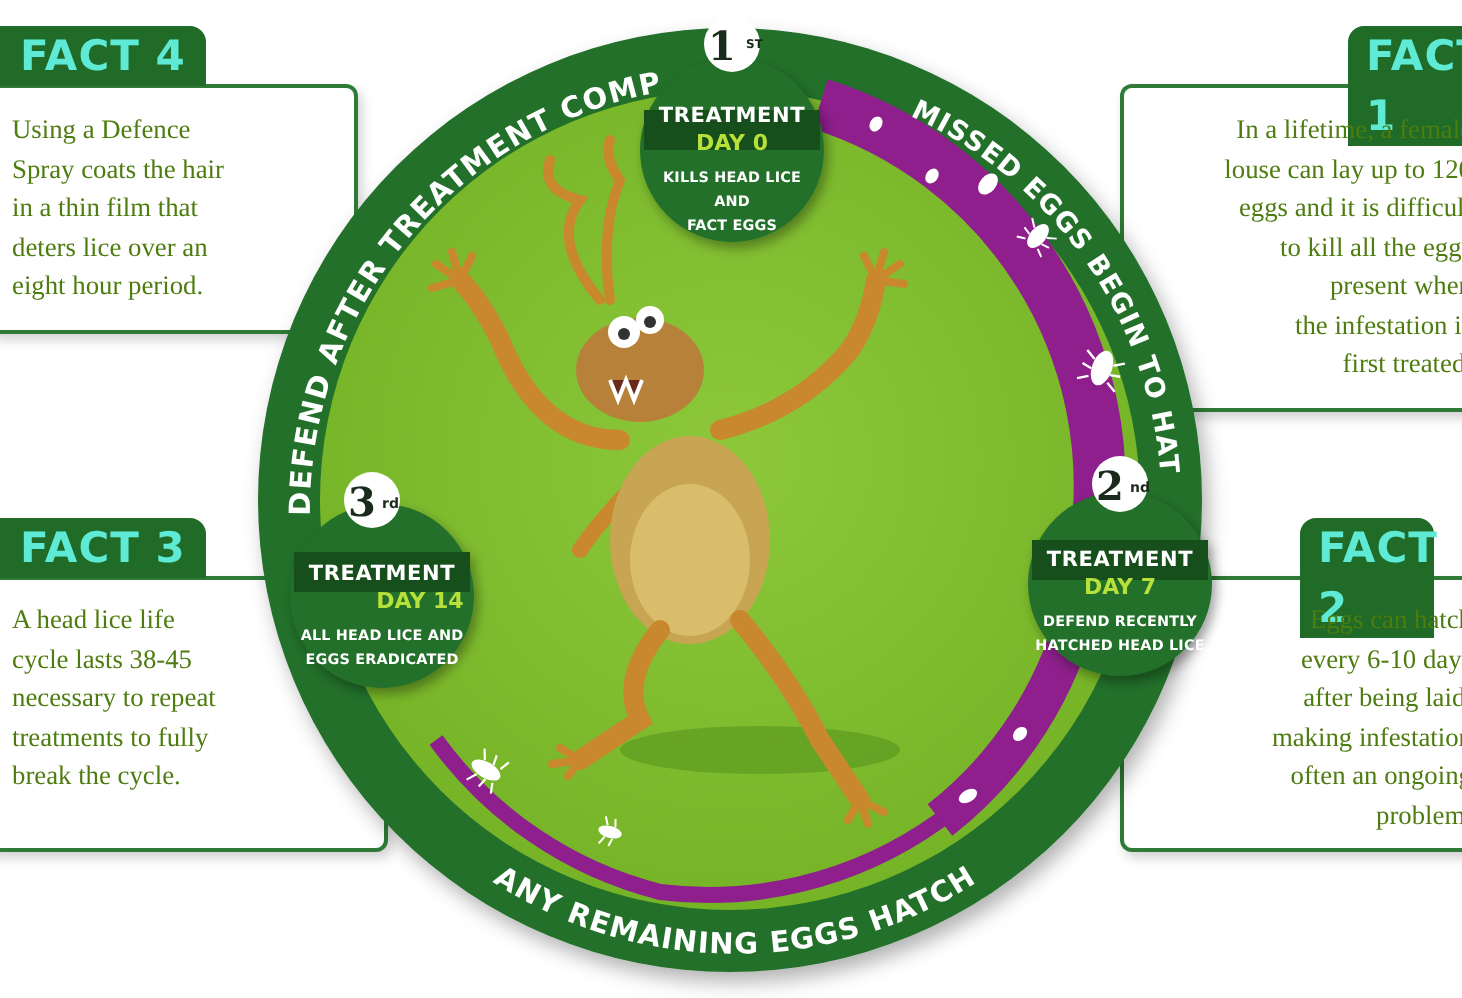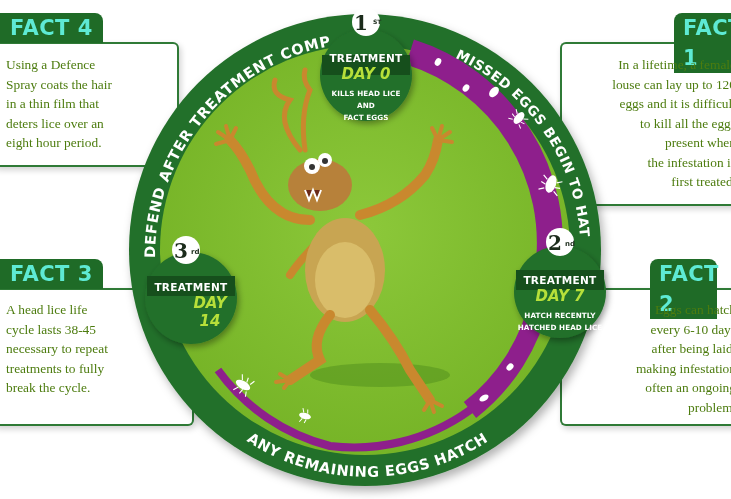--- a/index.html
+++ b/index.html
@@ -4,21 +4,21 @@
 <style>
   html, body { margin:0; padding:0; }
   body { width:731px; height:499px; background:#ffffff; position:relative; overflow:hidden; font-family:"DejaVu Sans", sans-serif; }
   .fact-tab { position:absolute; background:#1f6b27; color:#5eead4; font-family:"DejaVu Sans", sans-serif; font-weight:bold; font-size:21px; line-height:30px; padding:0 10px; border-radius:8px 8px 0 0; letter-spacing:0.5px; }
   .fact-text { position:absolute; color:#4d7c0f; font-family:Liberation Serif, serif; font-size:13.4px; line-height:19.5px; font-weight:500; }
   .fact-text.right { text-align:right; }
   .fact-frame { position:absolute; border:2px solid #2f7a36; border-radius:6px; box-shadow:2px 3px 6px rgba(0,0,0,0.18); background:#fff; }
   svg#wheel { position:absolute; left:0; top:0; }
   .badge { position:absolute; text-align:center; color:#fff; }
   .badge-title { font-family:"DejaVu Sans", sans-serif; font-weight:bold; font-size:10.5px; letter-spacing:0.3px;margin-top:11px; }
-  .badge-day { font-family:"DejaVu Sans", sans-serif; font-weight:bold; font-size:15px; color:#b7e03a;font-style:italic; }
+  .badge-day { font-family:"DejaVu Sans", sans-serif; font-weight:bold; font-size:11px; color:#b7e03a; }
   .badge-desc { font-family:"DejaVu Sans", sans-serif; font-weight:bold; font-size:7.2px; line-height:12px; letter-spacing:0.1px; }
 </style>
 </head>
 <body>
 
 <div class="fact-frame" style="left:-8px; top:42px; width:185px; height:121px; border-left:none;"></div>
 <div class="fact-tab" style="left:0; top:13px; border-radius:0 8px 0 0;">FACT 4</div>
 <div class="fact-text" style="left:6px; top:55px; width:170px;">
   <div>Using a Defence</div>
   <div>Spray coats the hair</div>
@@ -186,21 +186,25 @@
   <div class="badge-desc" style="margin-top:5px;">
     <div>KILLS HEAD LICE AND</div>
     <div>FACT EGGS</div>
   </div>
 </div>
 
 <div class="badge" style="left:516px; top:263px; width:88px;">
   <div class="badge-title">TREATMENT</div>
   <div class="badge-day" style="margin-top:1px;">DAY 7</div>
   <div class="badge-desc" style="margin-top:5px;">
-    <div>HATCH RECENTLY</div>
+    <div>DEFEND RECENTLY</div>
     <div>HATCHED HEAD LICE</div>
   </div>
 </div>
 
 <div class="badge" style="left:147px; top:270px; width:88px;">
   <div class="badge-title">TREATMENT</div>
   <div class="badge-day" style="margin-top:1px;margin-left:38px;">DAY 14</div>
+  <div class="badge-desc" style="margin-top:5px;">
+    <div>ALL HEAD LICE AND</div>
+    <div>EGGS ERADICATED</div>
+  </div>
 </div>
 
 </body></html>

